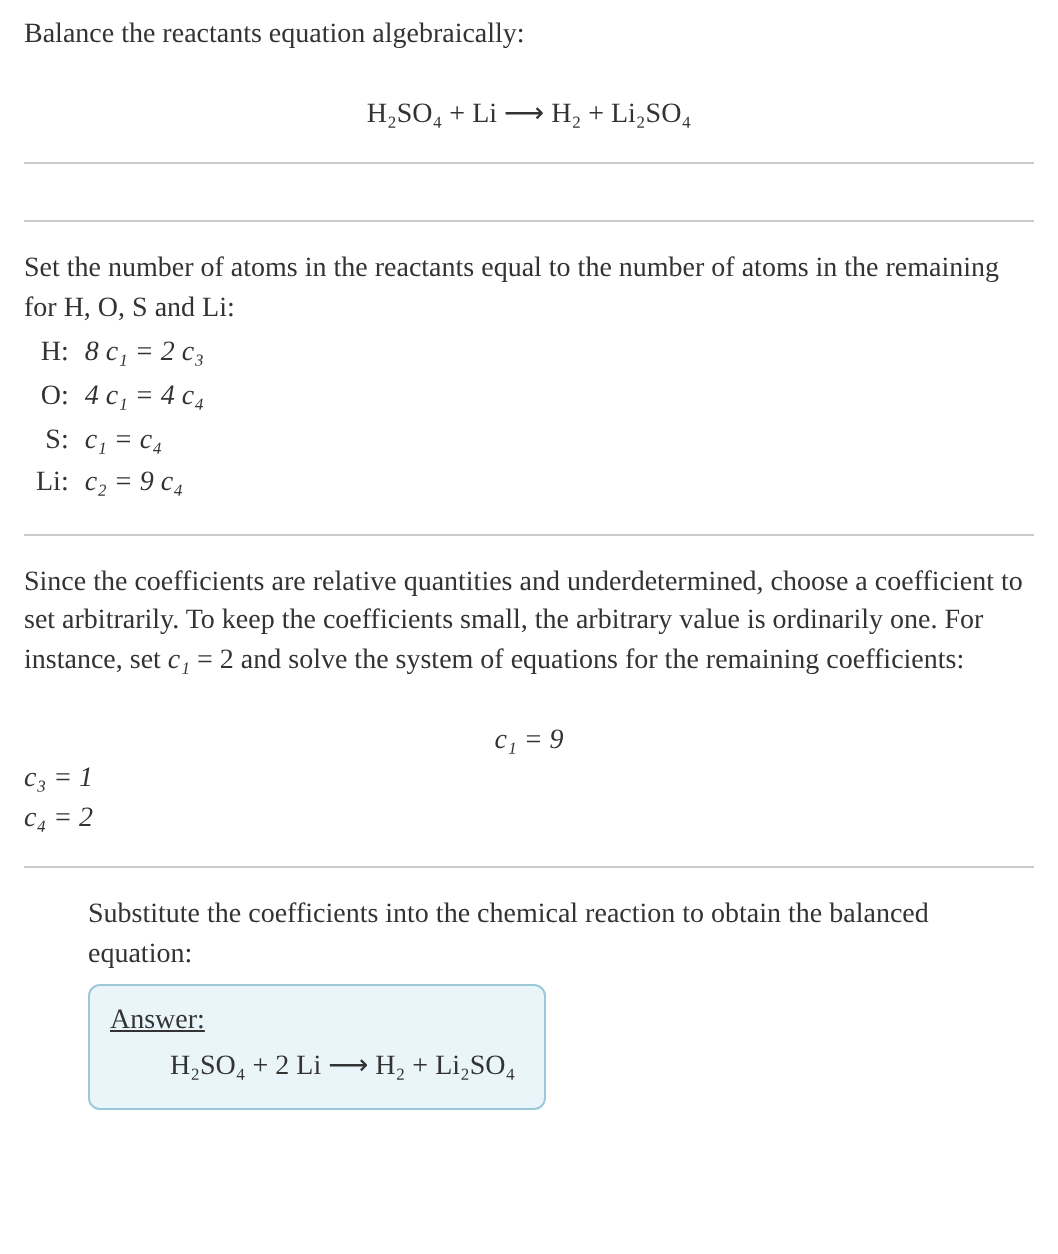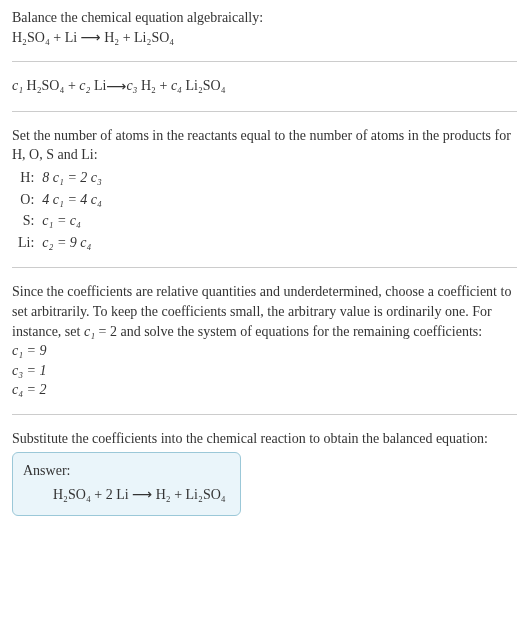--- a/index.html
+++ b/index.html
@@ -13,23 +13,25 @@
     }
     .section {
       border-bottom: 1px solid #ccc;
       padding-bottom: 14px;
       margin-bottom: 14px;
     }
     .section.last {
       border-bottom: none;
       margin-bottom: 6px;
       padding-bottom: 4px;
+      margin-left: 32px;
     }
     .eq-line {
-      margin-top: 0;
+      margin-top: 20px;
+      text-align: center;
     }
     .atoms-table {
       margin-top: 2px;
       border-collapse: collapse;
     }
     .atoms-table td {
       padding: 1px 4px 1px 0;
       vertical-align: top;
     }
     .atoms-table td:first-child {
@@ -40,42 +42,40 @@
     .answer-box {
       display: inline-block;
       border: 1px solid #9bc8d8;
       background: #eaf5fa;
       border-radius: 6px;
       padding: 8px 14px 10px 10px;
       margin-top: 4px;
     }
     .answer-label {
       margin-bottom: 4px;
+      text-decoration: underline;
     }
     .indent {
       padding-left: 30px;
     }
     .arrow { display:inline-block; vertical-align: middle; }
   </style>
 </head>
 <body>
 
 <div class="section">
-  <div>Balance the chemical equation algebraically:</div>
+  <div>Balance the reactants equation algebraically:</div>
   <div class="eq-line">H₂SO₄ + Li ⟶ H₂ + Li₂SO₄</div>
 </div>
 
 <div class="section">
-  <div class="eq-line">
-    <i>c₁</i> <span>H₂SO₄</span><span> + </span><i>c₂</i> <span>Li</span><span class="arrow"> ⟶ </span><i>c₃</i> <span>H₂</span><span> + </span><i>c₄</i> <span>Li₂SO₄</span>
-  </div>
 </div>
 
 <div class="section">
-  <div>Set the number of atoms in the reactants equal to the number of atoms in the products for H, O, S and Li:</div>
+  <div>Set the number of atoms in the reactants equal to the number of atoms in the remaining for H, O, S and Li:</div>
   <table class="atoms-table">
     <tbody>
         <tr>
       <td>H:</td>
       <td><i>8 c₁ = 2 c₃</i></td>
     </tr>
     <tr>
       <td>O:</td>
       <td><i>4 c₁ = 4 c₄</i></td>
     </tr>

